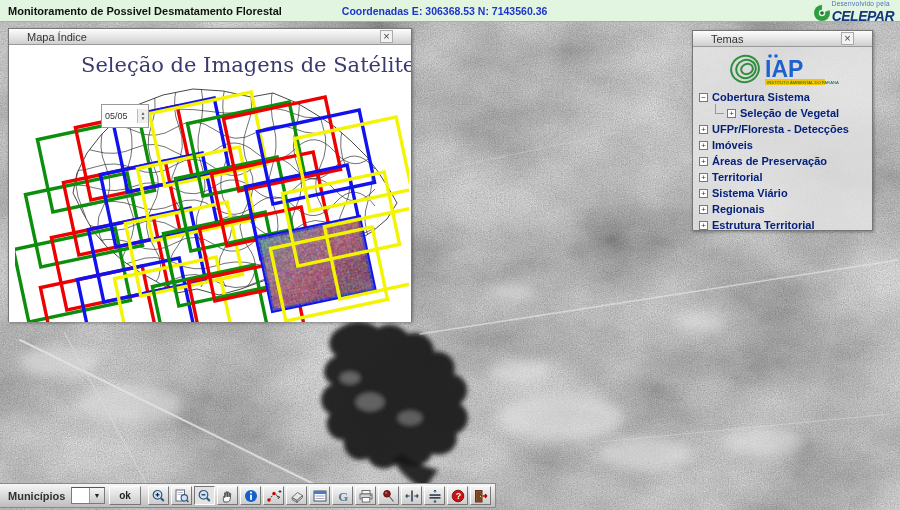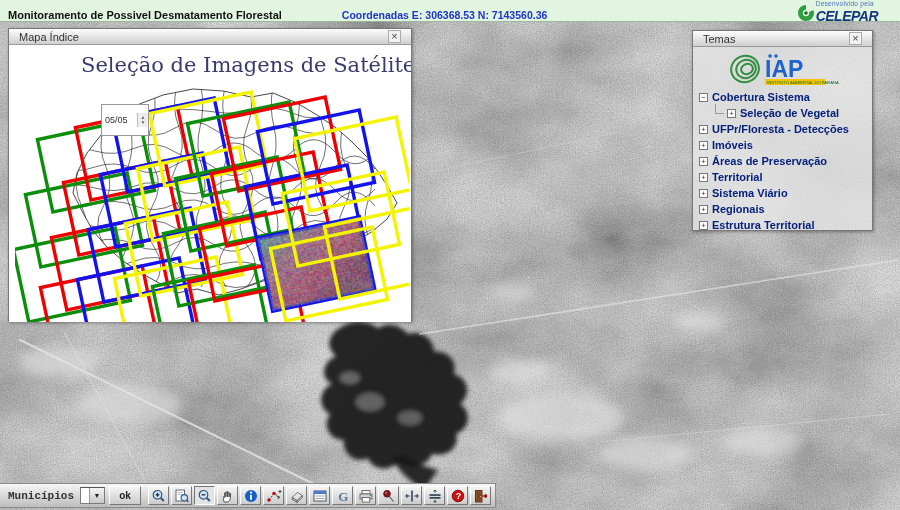--- a/index.html
+++ b/index.html
@@ -3,45 +3,45 @@
 <meta charset="utf-8">
 <style>
   * { box-sizing: border-box; margin: 0; padding: 0; }
   html,body { width:900px; height:510px; overflow:hidden; }
   body { font-family:"Liberation Sans", sans-serif; background:#888; position:relative; }
   #stage { position:absolute; top:0; left:0; width:900px; height:510px; overflow:hidden; }
 
   
   #topbar { position:absolute; top:0; left:0; width:900px; height:22px;
     background:#e1f5e1; border-bottom:1px solid #9ab89a; z-index:30;
-    display:flex; align-items:flex-end; }
+    display:flex; align-items:center; }
   #topbar .apptitle { font-size:11px; font-weight:bold; color:#111; margin-left:8px; white-space:nowrap; }
   #topbar .coords { font-size:10.5px; font-weight:bold; color:#1d35c8; margin-left:60px; white-space:nowrap; }
-  #celepar { position:absolute; right:22px; top:1px; display:flex; align-items:center; }
+  #celepar { position:absolute; right:6px; top:1px; display:flex; align-items:center; }
   #celepar .stack { display:flex; flex-direction:column; align-items:flex-start; line-height:1; }
   #celepar .dev { font-size:6.5px; color:#4a6fc0; letter-spacing:0.3px; margin-bottom:1px; }
   #celepar .name { font-size:14px; font-weight:bold; font-style:italic; color:#16377f; letter-spacing:-0.5px; }
 
   
   #basemap { position:absolute; top:22px; left:0; width:900px; height:488px; z-index:0; }
 
   
   .win { position:absolute; border:1px solid #777; background:#fff; box-shadow:1px 1px 3px rgba(0,0,0,.35); }
   .win .titlebar { height:16px; background:linear-gradient(#fdfdfd,#cfcfcf);
-    border-bottom:1px solid #999; display:flex; align-items:center; padding:0 10px; }
+    border-bottom:1px solid #999; display:flex; align-items:center; padding:0 18px; }
   .win .titlebar .wtitle { font-size:11px; color:#333; flex:1; }
   .win .titlebar .closebox { width:13px; height:13px; border:1px solid #aaa; background:#f2f2f2;
     font-size:11px; line-height:11px; text-align:center; color:#444; cursor:default; }
 
   
   #mapindex { left:8px; top:28px; width:404px; height:294px; z-index:10; }
   #mapindex .body { position:relative; width:100%; height:277px; background:#fff; overflow:hidden; }
   #mi-heading { position:absolute; top:8px; left:0; width:100%; text-align:center; padding-left:72px;
     font-family:"DejaVu Serif", serif; font-size:21px; color:#3a3a6e; white-space:nowrap; z-index:1; }
-  #mi-date { position:absolute; left:92px; top:59px; width:48px; height:32px; border:1px solid #999;
+  #mi-date { position:absolute; left:92px; top:59px; width:48px; height:24px; border:1px solid #999;
     background:#fdfdfd; display:flex; align-items:center; z-index:3; }
   #mi-date .dval { flex:1; font-size:9px; color:#333; padding-left:3px; }
   #mi-date .spin { width:11px; height:14px; border-left:1px solid #bbb; display:flex; flex-direction:column;
     align-items:center; justify-content:center; font-size:5px; color:#666; line-height:5px; background:#eee; }
   #mi-svg { position:absolute; left:6px; top:36px; width:394px; height:256px; z-index:2; }
   #mi-link { position:absolute; right:8px; bottom:4px; font-family:"DejaVu Serif", serif; font-size:16px;
     color:#8b3aa8; text-decoration:underline; z-index:4; cursor:pointer; }
 
   
   #temas { left:692px; top:30px; width:181px; height:201px; background:rgba(232,232,232,0.78); z-index:10; }
@@ -52,21 +52,21 @@
     line-height:7px; text-align:center; color:#333; margin-right:4px; flex:none; }
   .treerow .tlabel { font-size:11px; font-weight:bold; color:#04217c; }
   .treerow.child { padding-left:22px; }
   .treerow.child .branch { width:9px; height:10px; border-left:1px solid #999; border-bottom:1px solid #999;
     margin-right:3px; transform:translateY(-4px); flex:none; }
 
   
   #toolbar { position:absolute; left:0; top:483px; width:496px; height:25px; z-index:20;
     background:linear-gradient(#f7f7f7,#bdbdbd); border:1px solid #8a8a8a; border-left:none;
     display:flex; align-items:center; padding:0 4px; }
-  #tb-label { font-size:11px; font-weight:bold; color:#333; margin:0 6px 0 4px; white-space:nowrap;font-family:Liberation Mono, monospace; }
+  #tb-label { font-size:11px; font-weight:bold; color:#333; margin:0 6px 0 4px; white-space:nowrap; }
   #tb-select { width:130px; height:17px; background:#fff; border:1px solid #7a7a7a;
     border-top-color:#555; display:flex; }
   #tb-select .selval { flex:1; font-size:10px; color:#333; padding:2px 3px; }
   #tb-select .selarrow { width:15px; background:linear-gradient(#f4f4f4,#c9c9c9); border-left:1px solid #999;
     font-size:7px; color:#222; text-align:center; line-height:15px; }
   .tbtn { width:21px; height:19px; margin-left:2px; flex:none;
     background:linear-gradient(#f4f4f4,#cccccc);
     border:1px solid; border-color:#fff #777 #777 #fff;
     display:flex; align-items:center; justify-content:center; }
   .tbtn.pressed { border-color:#777 #fff #fff #777; background:#e3e3e3; }

